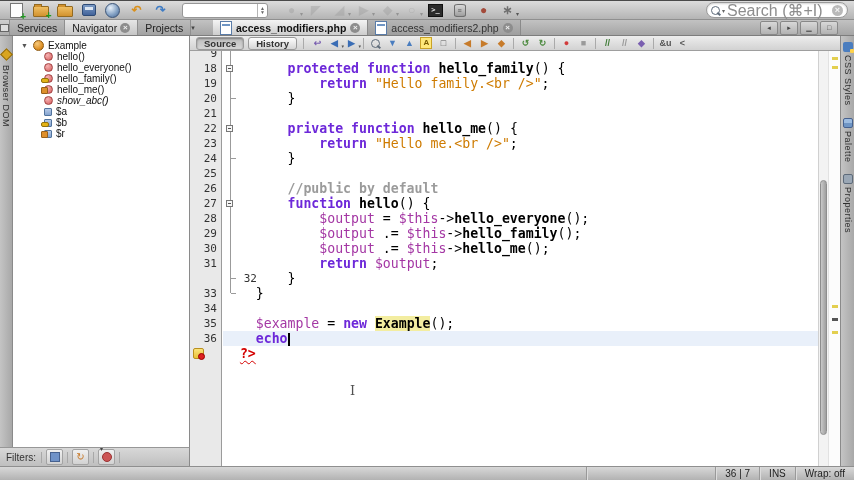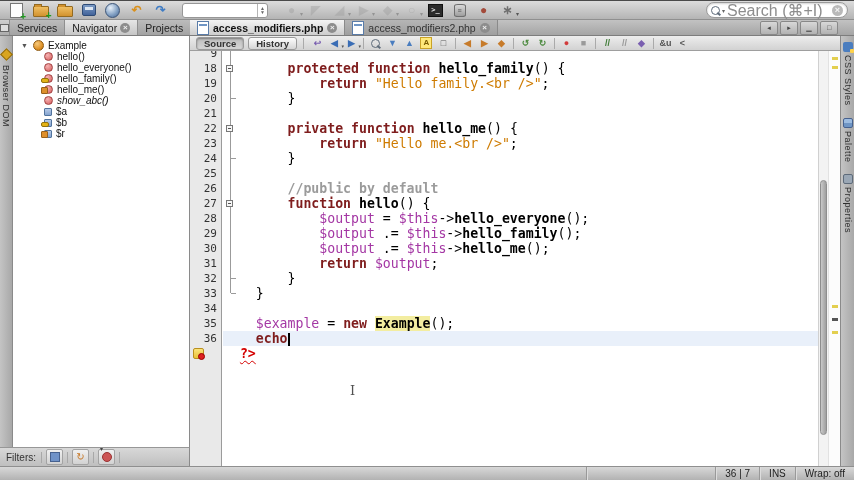--- a/index.html
+++ b/index.html
@@ -35,21 +35,21 @@
   
   #tab-row{position:absolute;left:0;top:20px;width:854px;height:16px;background:linear-gradient(#c2c2c2,#a5a5a5);
     border-bottom:1px solid #7d7d7d;box-sizing:border-box;display:flex;}
   #left-tabrow{width:190px;flex:none;display:flex;align-items:stretch;border-right:1px solid #8a8a8a;box-sizing:border-box;}
   .dock-btn{width:13px;background:linear-gradient(#cfcfcf,#ababab);border-right:1px solid #8f8f8f;display:flex;align-items:center;justify-content:center;}
   .dock-btn::after{content:"";width:7px;height:6px;border:1px solid #666;background:#ddd;}
   .ptab{display:flex;align-items:center;gap:3px;padding:0 7px;font-size:10.5px;color:#222;
     border-right:1px solid #8f8f8f;background:linear-gradient(#bcbcbc,#a3a3a3);white-space:nowrap;}
   .ptab.active{background:linear-gradient(#e6e6e6,#c6c6c6);}
   .overflow-btn{width:11px;display:flex;align-items:center;justify-content:center;font-size:7px;color:#444;}
-  #editor-tabrow{flex:1;display:flex;align-items:stretch;}
+  #editor-tabrow{flex:1;display:flex;align-items:stretch;margin-left:23px;}
   .etab{display:flex;align-items:center;gap:4px;padding:0 7px;font-size:10.5px;color:#333;
     border-right:1px solid #8a8a8a;background:linear-gradient(#b5b5b5,#9f9f9f);white-space:nowrap;}
   .etab.active{background:linear-gradient(#f4f4f4,#cdcdcd);font-weight:bold;color:#111;}
   .fico{width:10px;height:12px;background:#fff;border:1px solid #5a7ca8;position:relative;flex:none;}
   .fico::after{content:"";position:absolute;left:1px;top:2px;right:1px;height:2px;background:#6f95c4;}
   .closeb{width:10px;height:10px;border-radius:50%;background:#8d8d8d;color:#efefef;font:bold 8px/10px "Liberation Sans",sans-serif;text-align:center;flex:none;}
   #tab-controls{margin-left:auto;display:flex;align-items:center;gap:2px;padding-right:16px;}
   .tcb{width:16px;height:12px;background:linear-gradient(#d8d8d8,#b2b2b2);border:1px solid #888;border-radius:2px;
     font-size:7px;color:#444;display:flex;align-items:center;justify-content:center;}
   
@@ -98,21 +98,21 @@
   .eti .gl{font-size:9px;line-height:1;font-weight:bold;}
   .eti .dd{position:absolute;right:-2px;bottom:1px;font-size:5px;color:#555;}
   .esep{width:1px;height:11px;background:#aaa;margin:0 2px;flex:none;}
   .hlbadge{background:#ffe97a;border:1px solid #c9a227;font:bold 8px/9px "Liberation Sans",sans-serif;width:10px;height:10px;text-align:center;color:#7a5c00;}
   
   #editor-body{position:absolute;left:190px;top:51px;width:638px;height:415px;background:#fff;overflow:hidden;}
   #gutter-bg{position:absolute;left:0;top:0;width:32px;height:100%;background:#e9e9e9;border-right:1px solid #9b9b9b;box-sizing:border-box;}
   #cur-line{position:absolute;left:33px;right:10px;height:15px;background:#e9f0fa;}
   .gnum{position:absolute;left:0;width:27px;text-align:right;font:11px/15px "DejaVu Sans Mono",monospace;color:#333;}
   .crow{position:absolute;left:34px;white-space:pre;font:13.2px/15px "DejaVu Sans Mono",monospace;color:#000;}
-  .tk{color:#7f1d1d;font-weight:bold;}
+  .tk{color:#6d28d9;font-weight:bold;}
   .tf{color:#000;font-weight:bold;}
   .ts{color:#ce7b00;}
   .tv{color:#a437a4;}
   .tc{color:#9b9b9b;}
   .te{color:#d40000;font-weight:bold;text-decoration:underline wavy #d40000 1px;text-underline-offset:2px;}
   .tx{background:#f3eda0;font-weight:bold;color:#000;}
   .caret{display:inline-block;width:1.5px;height:13px;background:#000;vertical-align:text-bottom;margin-left:0.5px;}
   .fold-line{position:absolute;width:1px;background:#9b9b9b;left:40px;}
   .fold-stub{position:absolute;width:5px;height:1px;background:#9b9b9b;left:41px;}
   .fold-box{position:absolute;left:36px;width:7px;height:7px;background:#f7f7f7;border:1px solid #777;box-sizing:border-box;}
@@ -407,21 +407,21 @@
         <div class="gnum" style="top: 70px;">22</div>
         <div class="gnum" style="top: 85px;">23</div>
         <div class="gnum" style="top: 100px;">24</div>
         <div class="gnum" style="top: 115px;">25</div>
         <div class="gnum" style="top: 130px;">26</div>
         <div class="gnum" style="top: 145px;">27</div>
         <div class="gnum" style="top: 160px;">28</div>
         <div class="gnum" style="top: 175px;">29</div>
         <div class="gnum" style="top: 190px;">30</div>
         <div class="gnum" style="top: 205px;">31</div>
-        <div class="gnum" style="top: 220px;">32</div>
+        <div class="gnum" style="top: 220px; padding-left: 40px;">32</div>
         <div class="gnum" style="top: 235px;">33</div>
         <div class="gnum" style="top: 250px;">34</div>
         <div class="gnum" style="top: 265px;">35</div>
         <div class="gnum" style="top: 280px;">36</div>
       </div>
     <div id="fold-layer">
         <div class="fold-line" style="top: 0px; height: 242px;"></div>
         <div class="fold-box" style="top: 14px;"></div>
         <div class="fold-box" style="top: 74px;"></div>
         <div class="fold-box" style="top: 149px;"></div>

